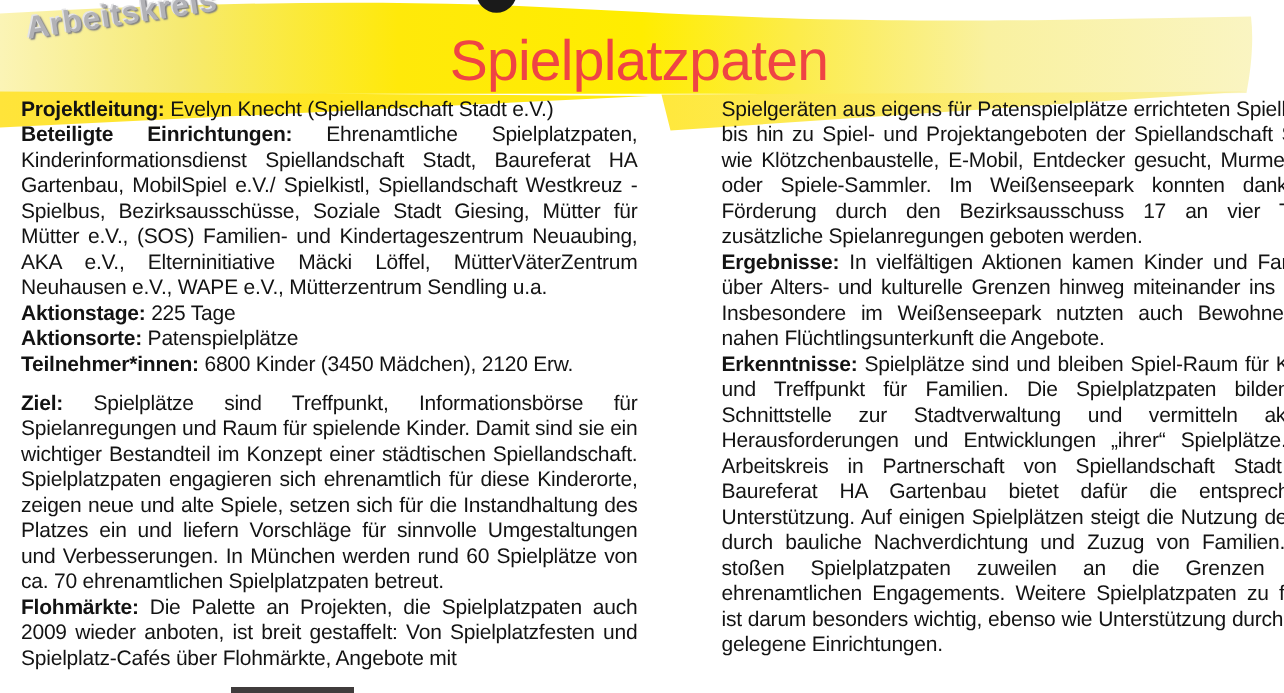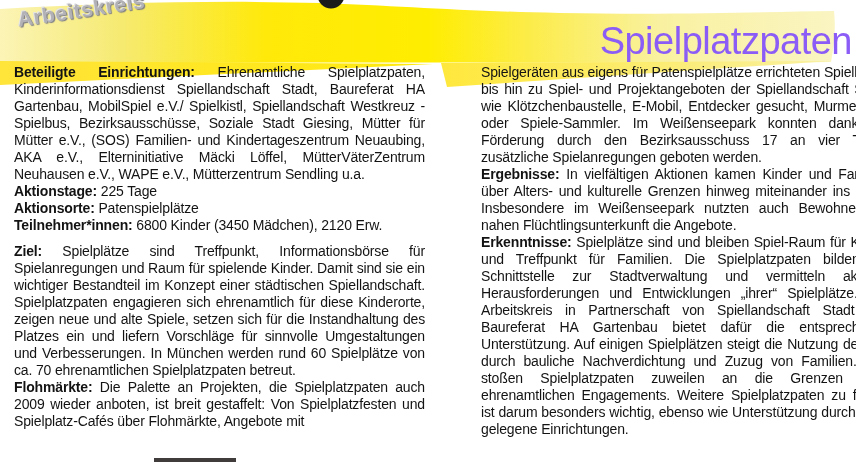--- a/index.html
+++ b/index.html
@@ -8,22 +8,22 @@
     font-family:"Liberation Sans","DejaVu Sans",sans-serif;color:#131313;
   }
   .banner-svg{position:absolute;top:0;left:0;display:block;}
   .badge{
     position:absolute;top:8px;left:16px;transform:rotate(-8.5deg);transform-origin:left top;
     font-size:21px;font-weight:bold;letter-spacing:.6px;color:#b2b2b6;
     text-shadow:-1px -1px 0 #e4e4e6, 1px 1px 1px #7e7e84;
     white-space:nowrap;
   }
   .title{
-    position:absolute;top:20px;left:0;width:852px;text-align:right;
-    font-size:38px;font-weight:400;letter-spacing:-0.5px;color:#8b5cf6;
+    position:absolute;top:20px;left:0;width:852px;text-align:center;
+    font-size:38px;font-weight:400;letter-spacing:-0.5px;color:#ef4444;
   }
   .col{
     position:absolute;top:64px;font-size:14px;line-height:17px;letter-spacing:-0.15px;
     text-align:justify;hyphens:auto;-webkit-hyphens:auto;
   }
   .col p{margin:0;}
   .col-left{left:14px;width:411px;}
   .col-right{left:445px;width:409px;margin-left:36px;}
   .mt{margin-top:9px !important;}
   b{font-weight:bold;}
@@ -65,20 +65,21 @@
     <circle cx="331" cy="-5" r="13.5" fill="#1a1a1a"></circle>
   </svg>
 
   <div class="badge">
     <span>Arbeitskreis</span>
   </div>
 
   <div class="title">Spielplatzpaten</div>
 
   <div class="col col-left">
+    <p><b>Projektleitung:</b> <span>Evelyn Knecht (Spiellandschaft Stadt e.V.)</span></p>
     <p><b>Beteiligte Einrichtungen:</b> <span>Ehrenamtliche Spielplatzpaten, Kinderinformationsdienst Spiellandschaft Stadt, Baureferat HA Gartenbau, MobilSpiel e.V./ Spielkistl, Spiellandschaft Westkreuz - Spielbus, Bezirksausschüsse, Soziale Stadt Giesing, Mütter für Mütter e.V., (SOS) Familien- und Kindertageszentrum Neuaubing, AKA e.V., Elterninitiative Mäcki Löffel, MütterVäterZentrum Neuhausen e.V., WAPE e.V., Mütterzentrum Sendling u.a.</span></p>
     <p><b>Aktionstage:</b> <span>225 Tage</span></p>
     <p><b>Aktionsorte:</b> <span>Patenspielplätze</span></p>
     <p><b>Teilnehmer*innen:</b> <span>6800 Kinder (3450 Mädchen), 2120 Erw.</span></p>
 
     <p class="mt"><b>Ziel:</b> <span>Spielplätze sind Treffpunkt, Informationsbörse für Spielanregungen und Raum für spielende Kinder. Damit sind sie ein wichtiger Bestandteil im Konzept einer städtischen Spiellandschaft. Spielplatzpaten engagieren sich ehrenamtlich für diese Kinderorte, zeigen neue und alte Spiele, setzen sich für die Instandhaltung des Platzes ein und liefern Vorschläge für sinnvolle Umgestaltungen und Verbesserungen. In München werden rund 60 Spielplätze von ca. 70 ehrenamtlichen Spielplatzpaten betreut.</span></p>
     <p><b>Flohmärkte:</b> <span>Die Palette an Projekten, die Spielplatzpaten auch 2009 wieder anboten, ist breit gestaffelt: Von Spielplatzfesten und Spielplatz-Cafés über Flohmärkte, Angebote mit</span></p>
   </div>
 
   <div class="col col-right">

